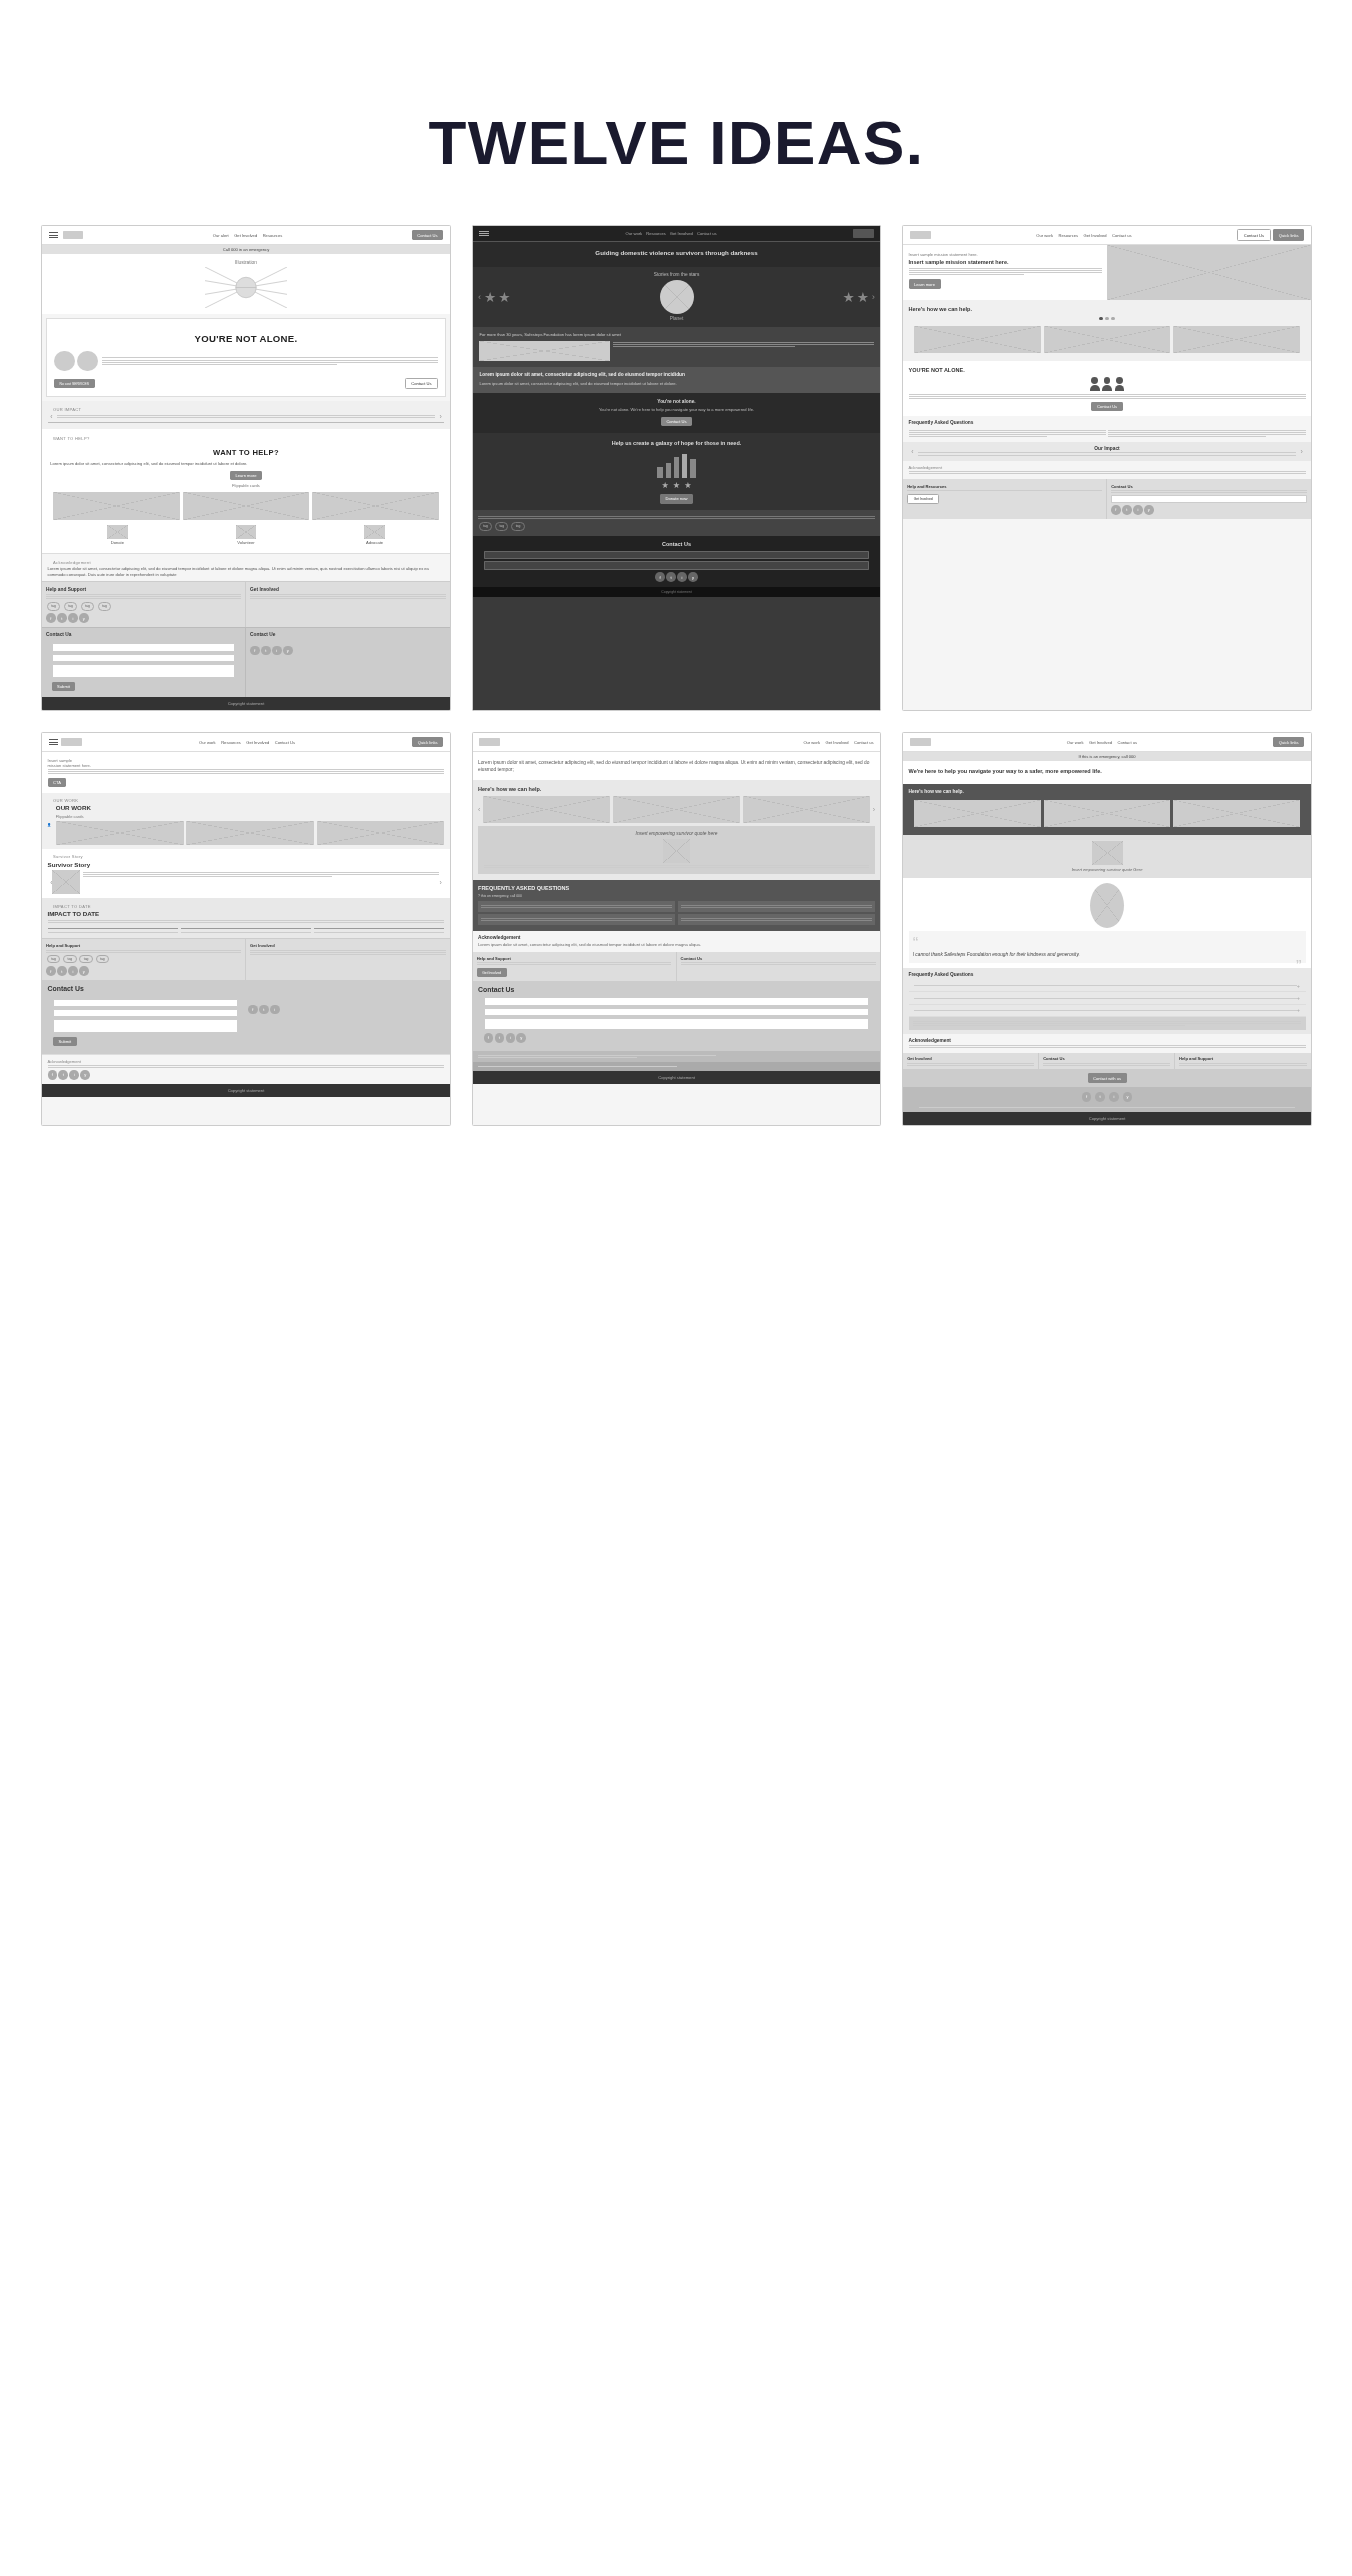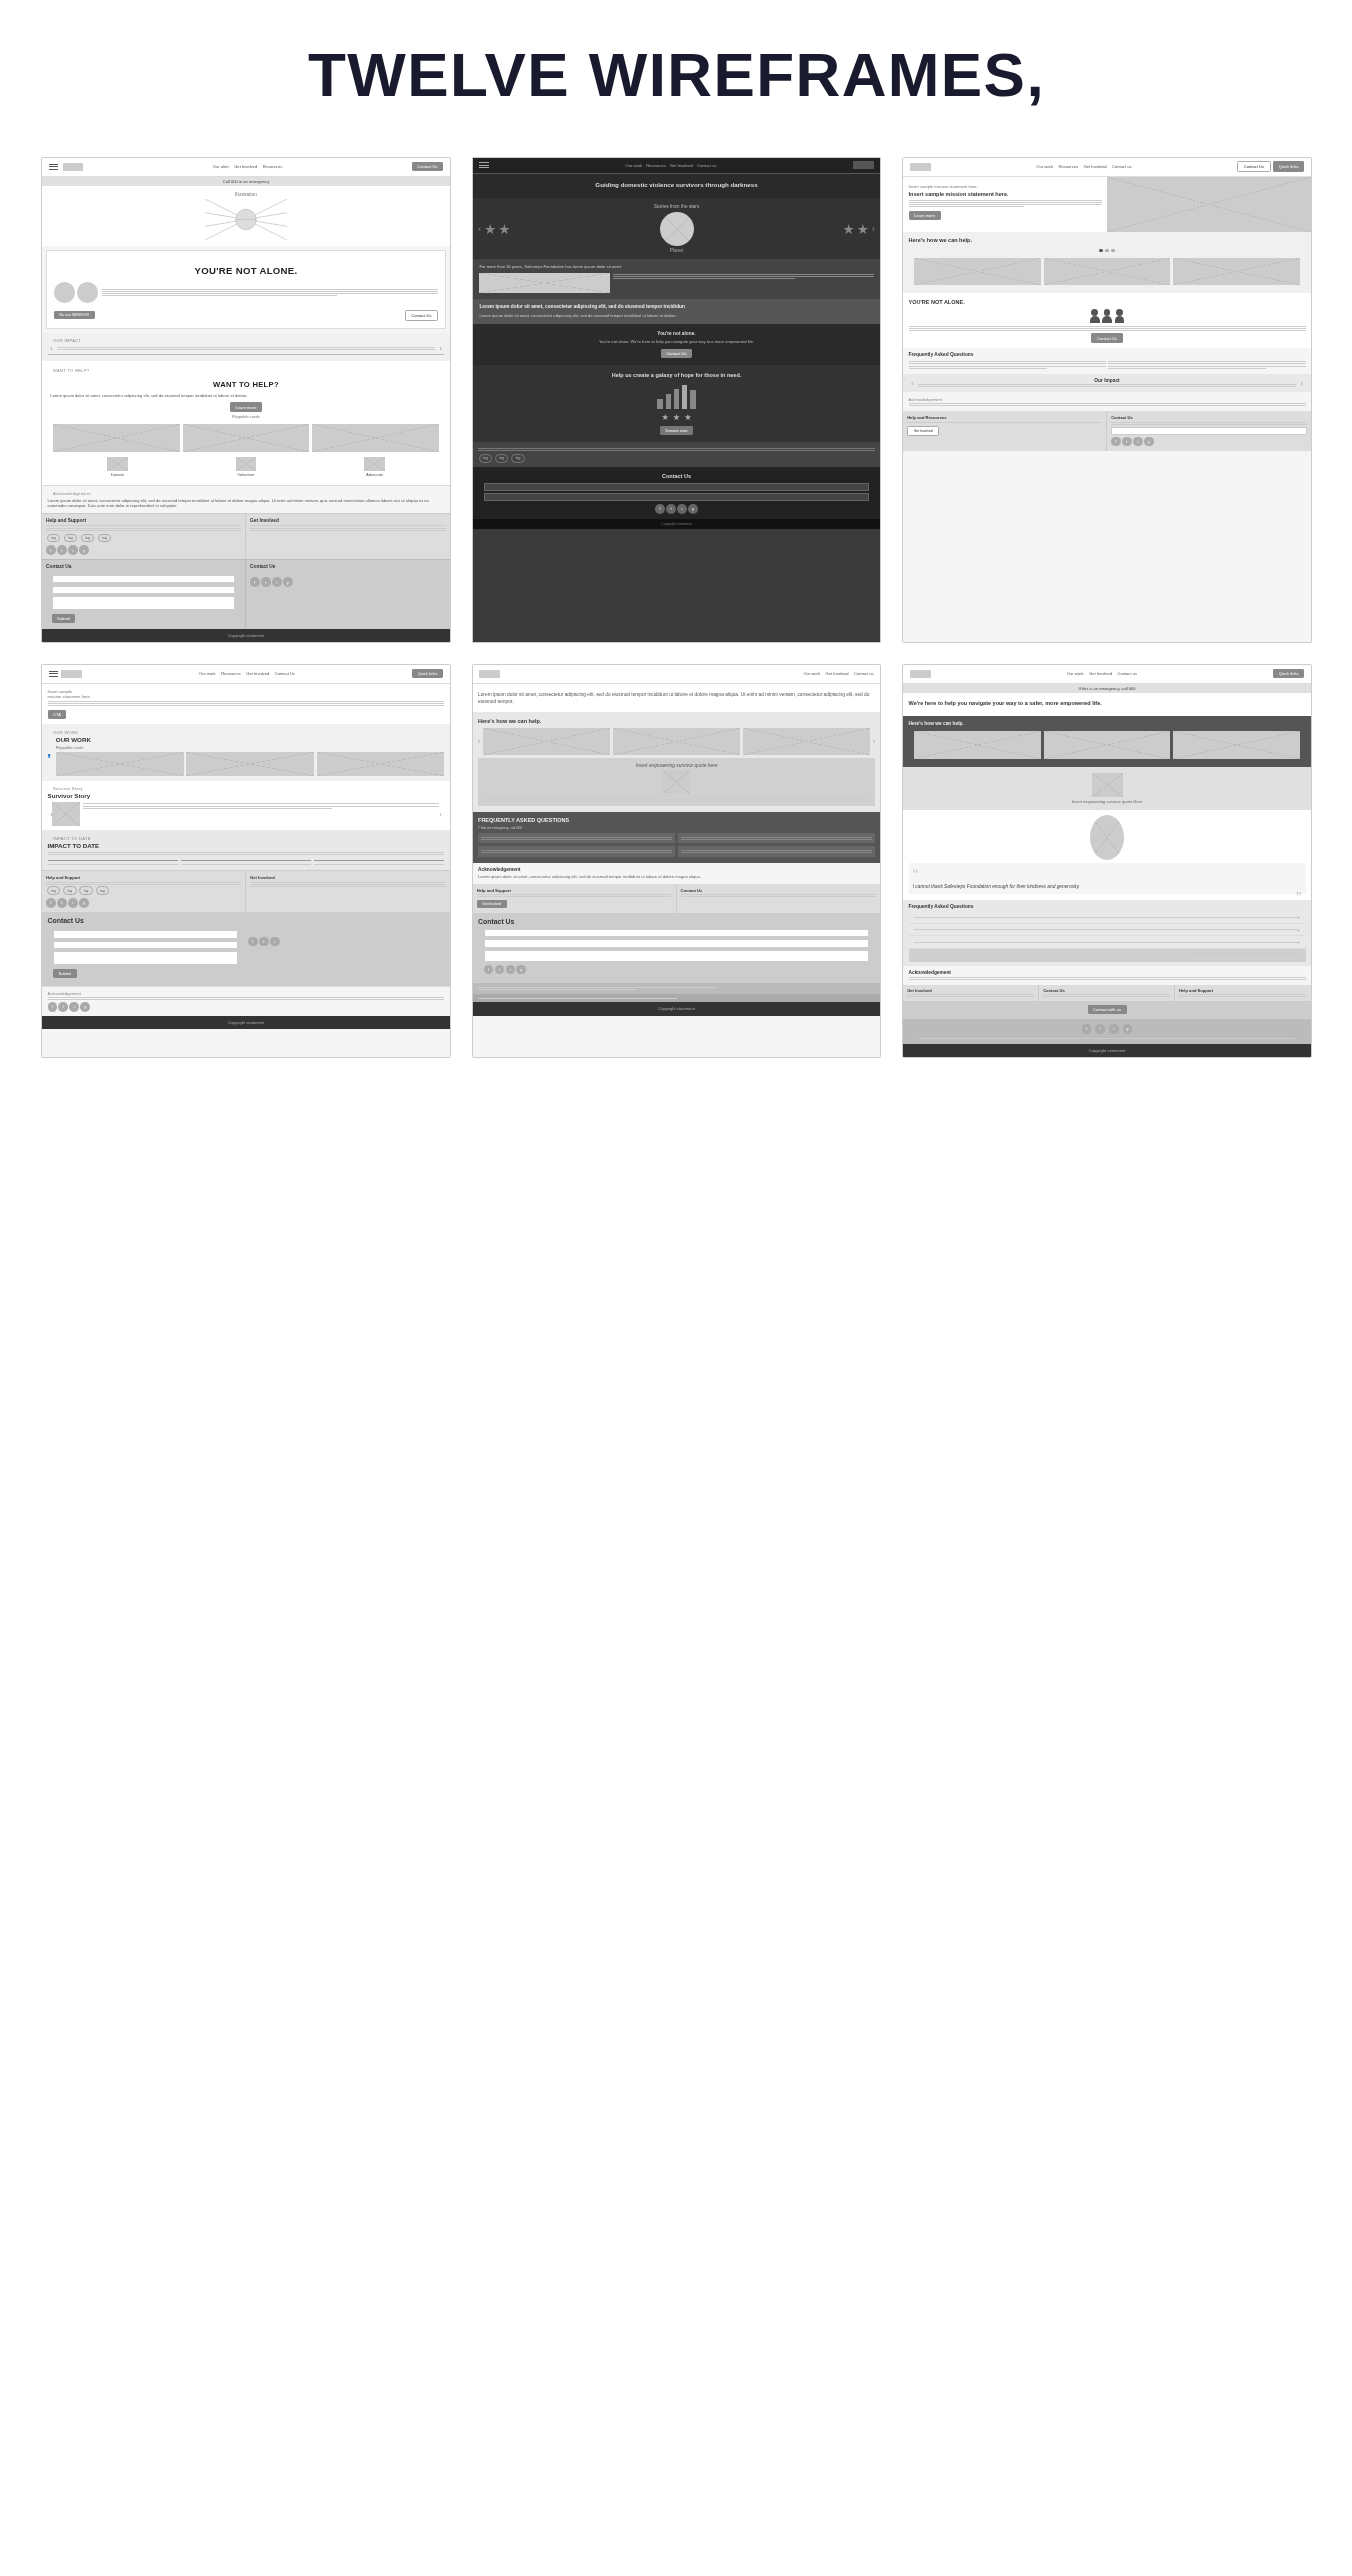--- a/index.html
+++ b/index.html
@@ -257,21 +257,22 @@
       font-size: 3.4px;
       border-radius: 6.9px;
       color: #666;
       margin: 0.7px;
     }
   </style>
 </head>
 <body>
 
 <div class="page-title">
-  <span>TWELVE WIREFRAMES,</span><br>
+  <br>
+  <span>TWELVE IDEAS.</span>
 </div>
 
 <div class="wireframes-grid">
 
   <div class="wf-card">
 
     <div class="wf-header">
       <div class="flex-row" style="gap:4.1px;">
         <div class="wf-ham">
             <span></span>

